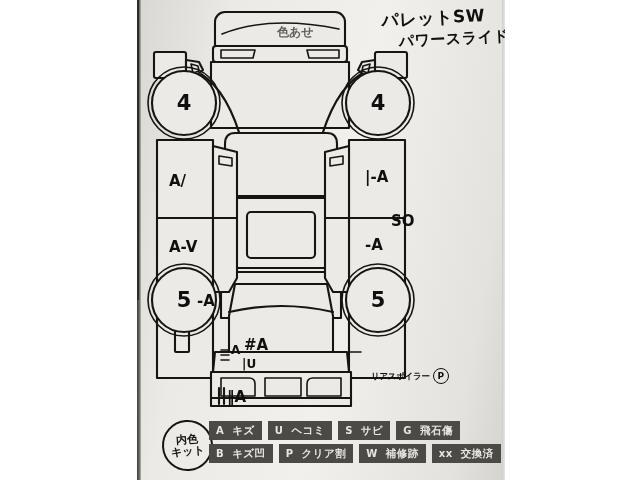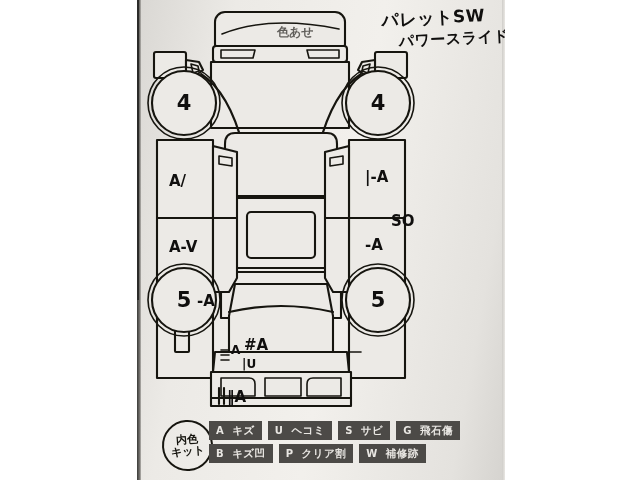--- a/index.html
+++ b/index.html
@@ -351,20 +351,23 @@
 
     <div class="marking" style="left:228px; top:168px;">|-A</div>
     <div class="marking" style="left:226px; top:212px;margin-left:28px;">SO</div>
     <div class="marking" style="left:228px; top:236px;">-A</div>
 
     <div class="marking" style="left:107px; top:336px;">#A</div>
     <div class="marking sm" style="left:105px; top:357px;">|U</div>
 
     <div class="marking" style="left:90px; top:388px;">‖A</div>
 
+    <div class="spoiler-note" style="left:234px; top:368px;">
+      <span>リアスポイラー</span><span class="pmark">P</span>
+    </div>
 
     <div id="legend">
 
       <div id="stamp">
         <span class="l1">内色</span>
         <span class="l2">キット</span>
       </div>
 
       <div class="legend-row r1">
         <div class="legend-chip">
@@ -391,18 +394,22 @@
           <span class="desc">キズ凹</span>
         </div>
         <div class="legend-chip">
           <span class="code">P</span>
           <span class="desc">クリア割</span>
         </div>
         <div class="legend-chip">
           <span class="code">W</span>
           <span class="desc">補修跡</span>
         </div>
+        <div class="legend-chip">
+          <span class="code">xx</span>
+          <span class="desc">交換済</span>
+        </div>
       </div>
 
     </div>
 
   </div>
 </div>
 
 </body></html>

